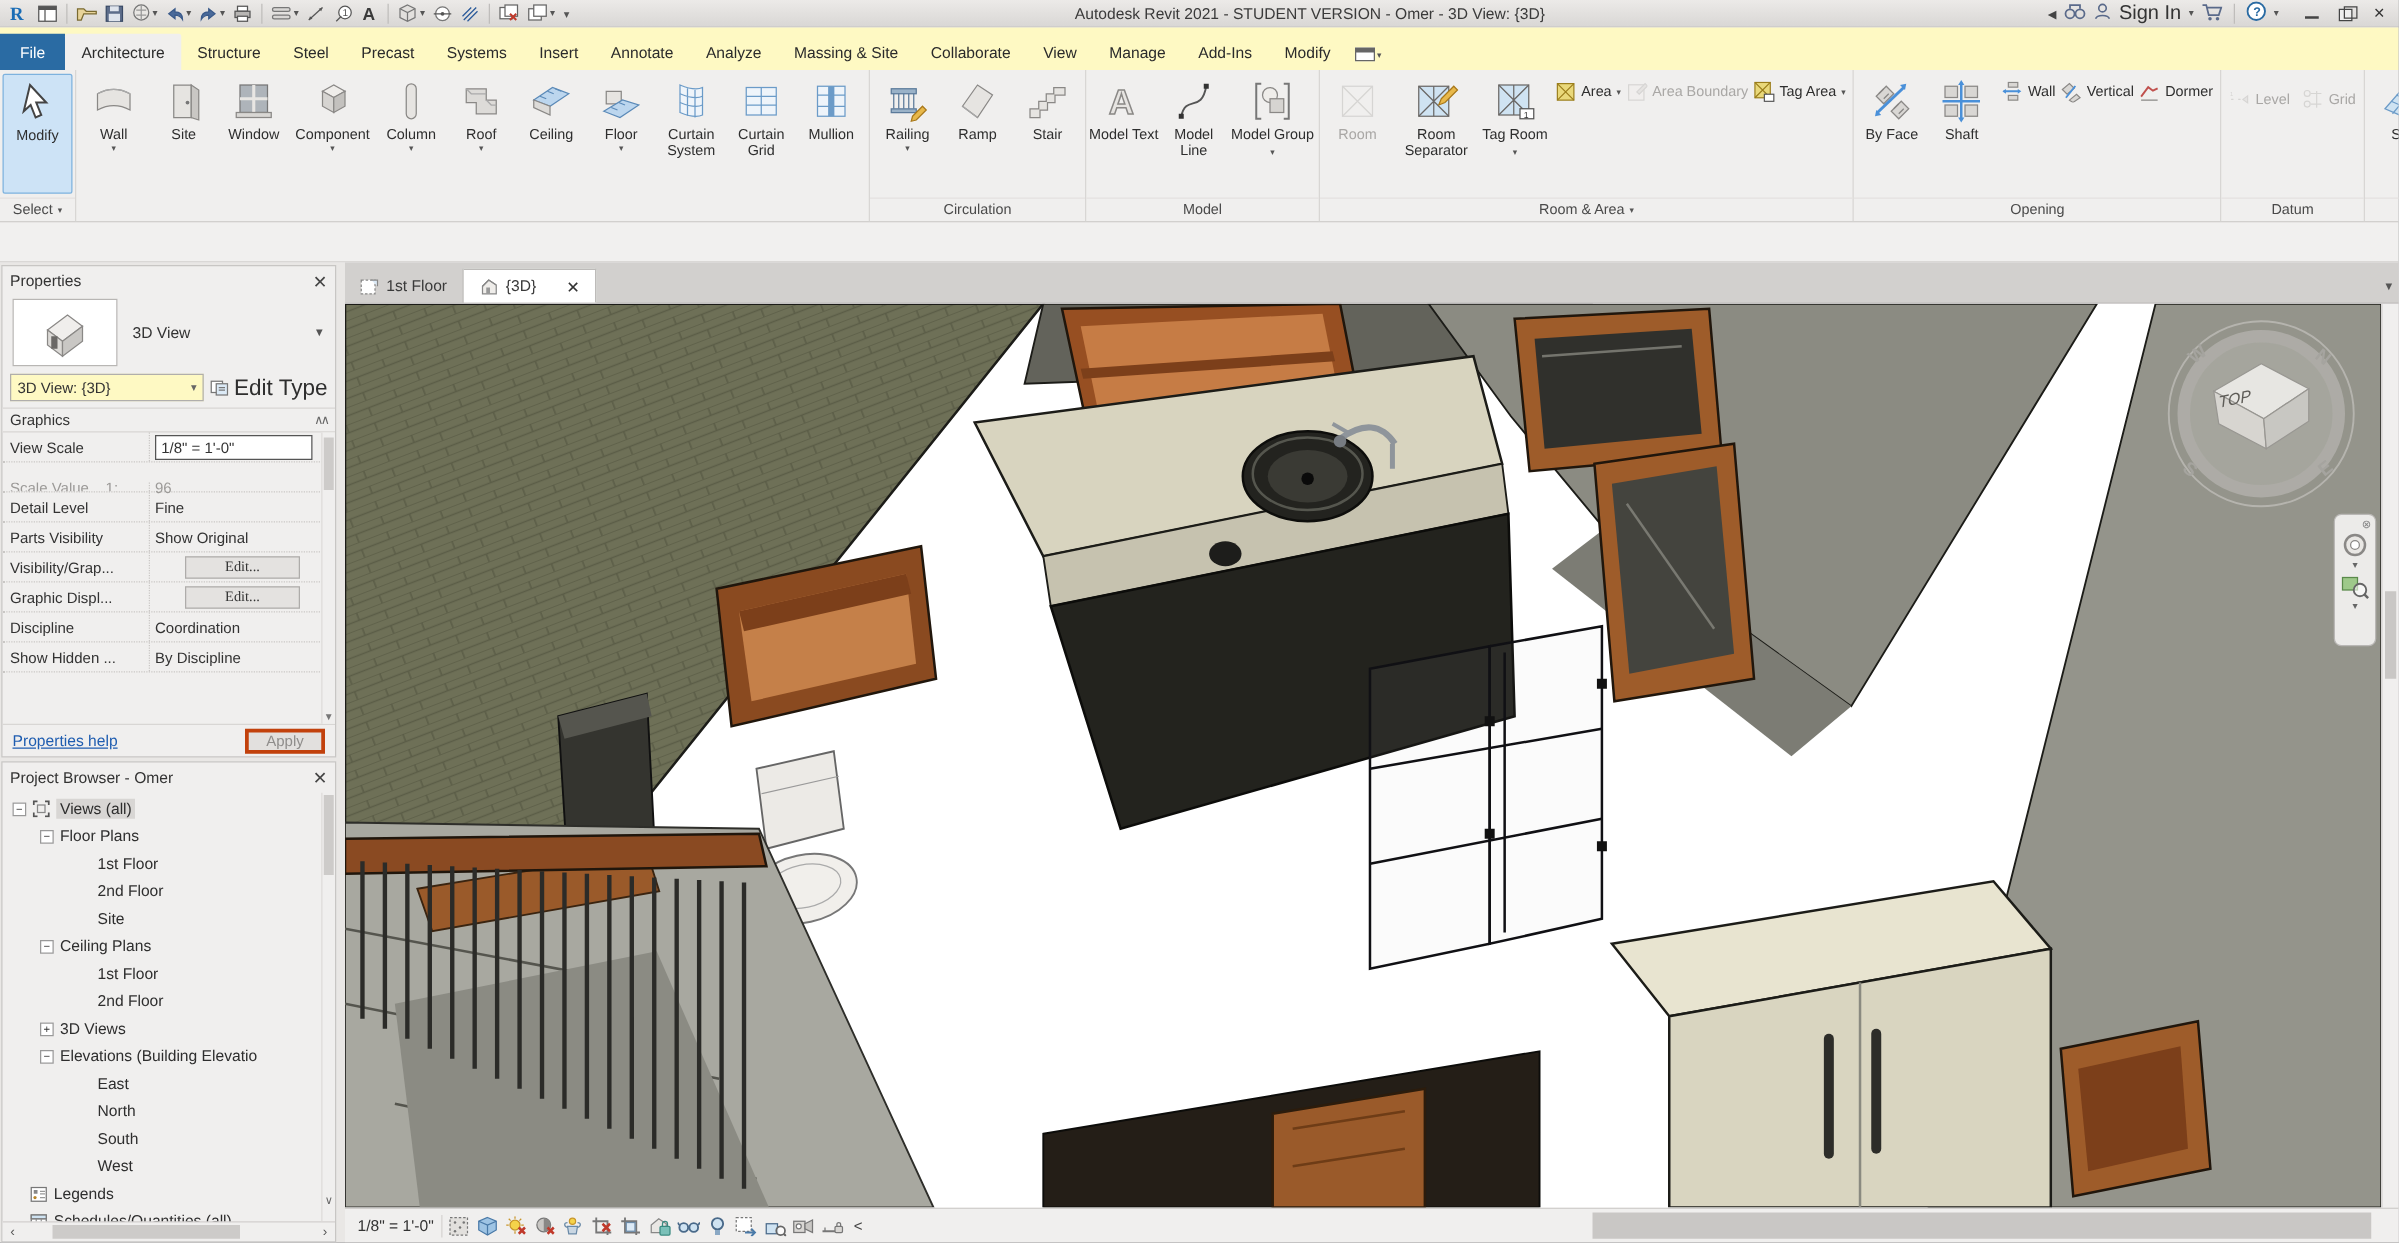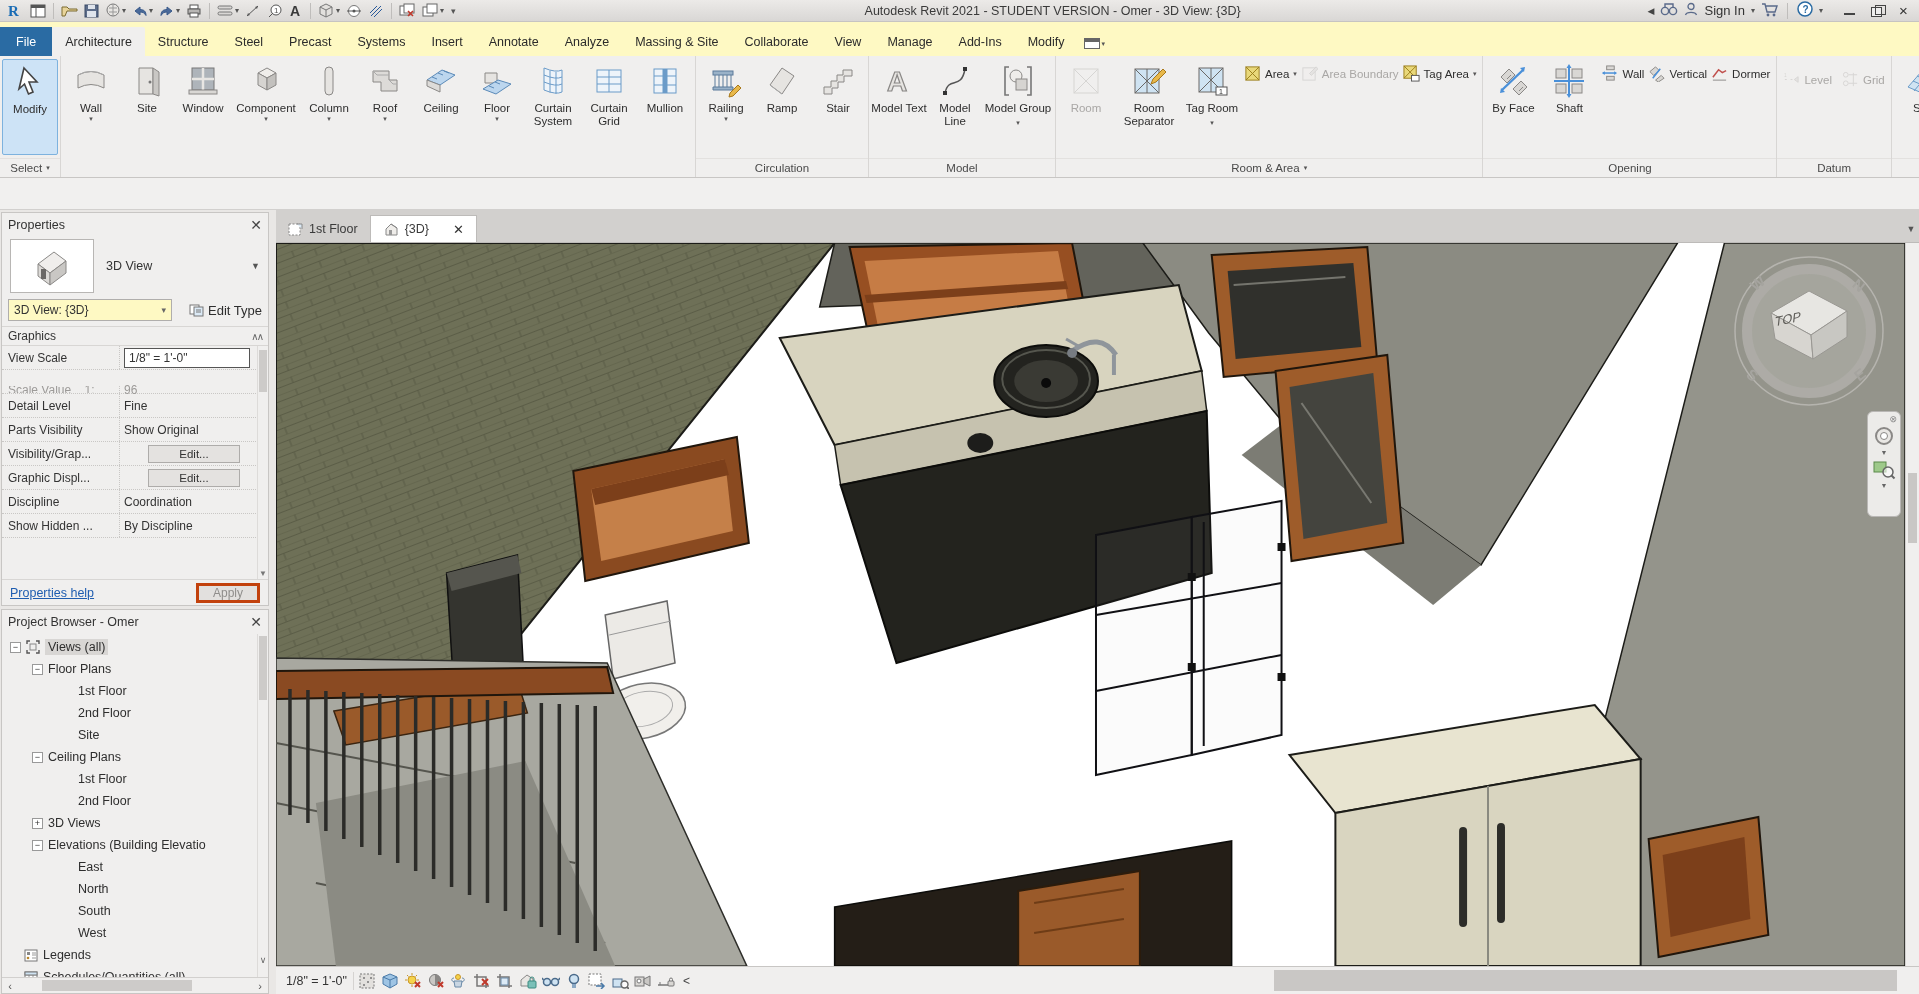--- a/index.html
+++ b/index.html
@@ -7,21 +7,21 @@
   .win{position:relative;width:1919px;height:994px;background:#f0efee;font-family:"Liberation Sans",sans-serif;font-size:12px;color:#333;overflow:hidden;}
   
   .tb{height:22px;background:linear-gradient(#eceae8,#d9d7d5);display:flex;align-items:center;padding:0 4px;border-bottom:1px solid #c6c4c2;}
   .qat{display:flex;align-items:center;gap:2px;}
   .qbtn{display:flex;align-items:center;height:20px;padding:0 2px;cursor:default;}
   .qbtn svg{display:block;}
   .qcaret{font-size:8px;color:#555;margin-left:1px;}
   .qsep{width:1px;height:16px;background:#bfbdbb;margin:0 3px;}
   .tb-title{flex:1;text-align:center;font-size:12.5px;color:#3a3a3a;white-space:nowrap;overflow:hidden;}
   .tb-right{display:flex;align-items:center;gap:6px;padding-right:2px;}
-  .tb-right .txt{font-size:13px;color:#333;}
+  .tb-right .txt{font-size:16px;color:#333;}
   .winbtns{display:flex;align-items:center;gap:14px;margin-left:14px;}
   .wb{width:14px;height:12px;position:relative;cursor:default;}
   .wb-min::after{content:"";position:absolute;left:1px;bottom:2px;width:11px;height:2px;background:#444;}
   .wb-res::before{content:"";position:absolute;left:0;bottom:0;width:9px;height:8px;border:1.5px solid #444;background:#eee;}
   .wb-res::after{content:"";position:absolute;left:4px;top:0;width:9px;height:8px;border:1.5px solid #444;}
   .wb-close{font-size:15px;line-height:12px;color:#333;}
   
   .tabrow{height:34px;background:#fef9c3;display:flex;align-items:flex-end;padding-left:0;}
   .rtab{padding:8px 13px 7px;font-size:12.5px;color:#2b2b2b;cursor:default;white-space:nowrap;}
   .rtab.file{background:#2a6ba3;color:#fff;padding:8px 16px 7px;}
@@ -54,30 +54,30 @@
   .palhead .x{margin-left:auto;font-size:14px;color:#444;cursor:default;}
   
   .props{height:394px;margin-bottom:3px;justify-content:space-between;}
   .typesel{display:flex;align-items:center;gap:12px;padding:2px 8px 6px;}
   .typebox{width:84px;height:54px;background:#fff;border:1px solid #b8b6b4;display:flex;align-items:center;justify-content:center;}
   .typesel .tlbl{font-size:12.5px;}
   .typesel .tcaret{margin-left:auto;font-size:9px;color:#555;}
   .comborow{display:flex;align-items:center;gap:5px;padding:0 6px 5px;}
   .combo{flex:1;height:22px;background:#fef9c3;border:1px solid #b0aeac;display:flex;align-items:center;padding:0 5px;font-size:12px;}
   .combo .ccaret{margin-left:auto;font-size:9px;color:#666;}
-  .edittype{display:flex;align-items:center;gap:4px;font-size:13px;color:#2e2e2e;cursor:default;white-space:nowrap;margin-left:12px;}
+  .edittype{display:flex;align-items:center;gap:4px;font-size:18px;color:#2e2e2e;cursor:default;white-space:nowrap;}
   .sechead{height:20px;background:#f0efee;border-top:1px solid #d8d6d4;border-bottom:1px solid #d8d6d4;display:flex;align-items:center;padding:0 6px;font-size:12px;color:#333;}
   .sechead .chev{margin-left:auto;color:#666;font-size:10px;letter-spacing:-2px;}
   .pgrid{position:relative;flex:1;}
   .prow{display:flex;height:24px;border-bottom:1px dotted #c9c7c5;align-items:center;}
   .prow .pl{width:118px;padding-left:6px;border-right:1px dotted #c9c7c5;align-self:stretch;display:flex;align-items:center;white-space:pre;overflow:hidden;}
   .prow .pv{flex:1;padding:0 4px;display:flex;align-items:center;}
   .prow.gray .pl,.prow.gray .pv{color:#9c9a98;margin-top:16px;}
   .vinput{flex:1;height:20px;border:1px solid #555;background:#fff;display:flex;align-items:center;padding:0 4px;margin-right:14px;}
-  .ebtn{margin:0 auto;width:92px;height:18px;background:#e4e2e0;border:1px solid #aeacaa;display:flex;align-items:center;justify-content:center;font-size:11.5px;color:#333;}
+  .ebtn{margin:0 auto;width:92px;height:18px;background:#e4e2e0;border:1px solid #aeacaa;display:flex;align-items:center;justify-content:center;font-size:11.5px;color:#333;font-family:Liberation Serif, serif;}
   .pscroll{position:absolute;right:0;top:0;bottom:0;width:11px;background:#f0efee;border-left:1px solid #dddbd9;}
   .pscroll .th{position:absolute;left:1px;right:1px;top:4px;height:42px;background:#cdcbc9;}
   .pscroll .dn{position:absolute;bottom:1px;left:0;right:0;text-align:center;font-size:8px;color:#777;}
   .helprow{height:26px;display:flex;align-items:center;padding:0 8px;border-top:1px solid #d8d6d4;}
   .plink{color:#1f5db0;text-decoration:underline;font-size:12.5px;}
   .applybtn{margin-left:auto;width:64px;height:20px;background:#e2e0de;border:3px solid #c2410c;color:#8f8d8b;display:flex;align-items:center;justify-content:center;}
   
   .browser{flex:1;}
   .tree{position:relative;flex:1;overflow:hidden;padding-top:2px;}
   .trow{height:22px;display:flex;align-items:center;font-size:12.5px;color:#2e2e2e;white-space:nowrap;}

